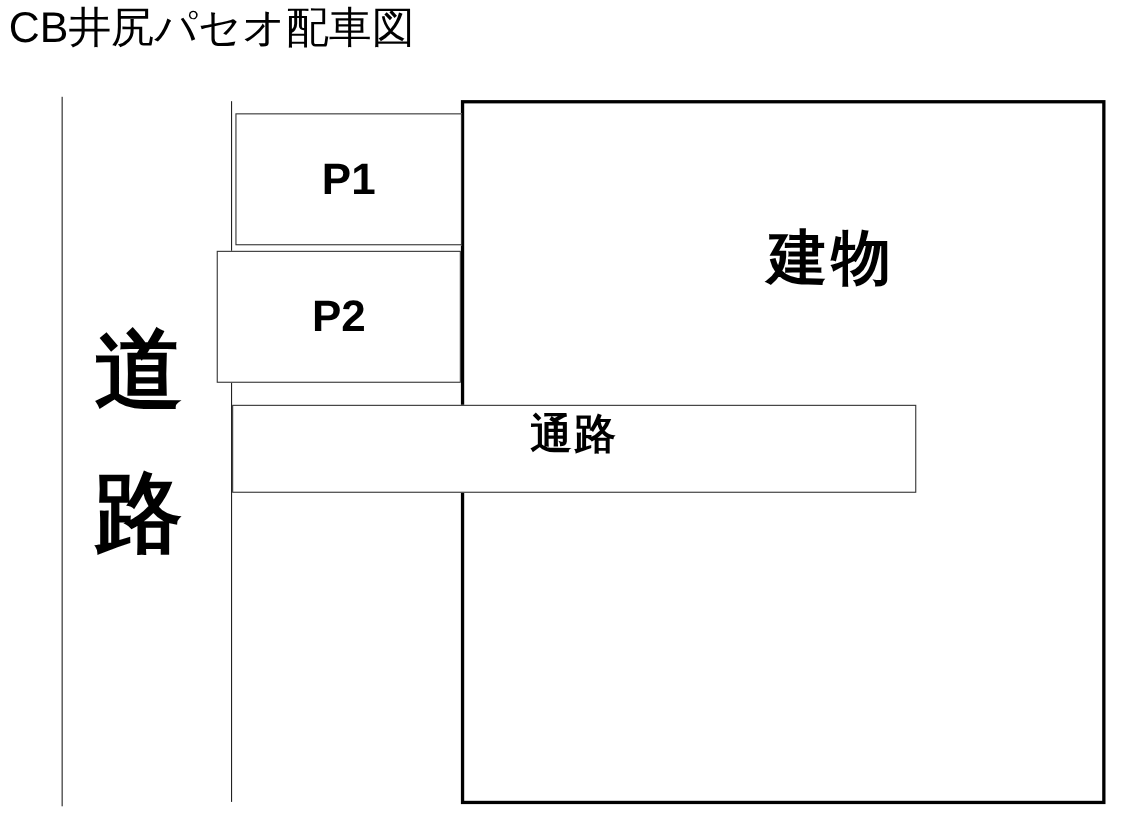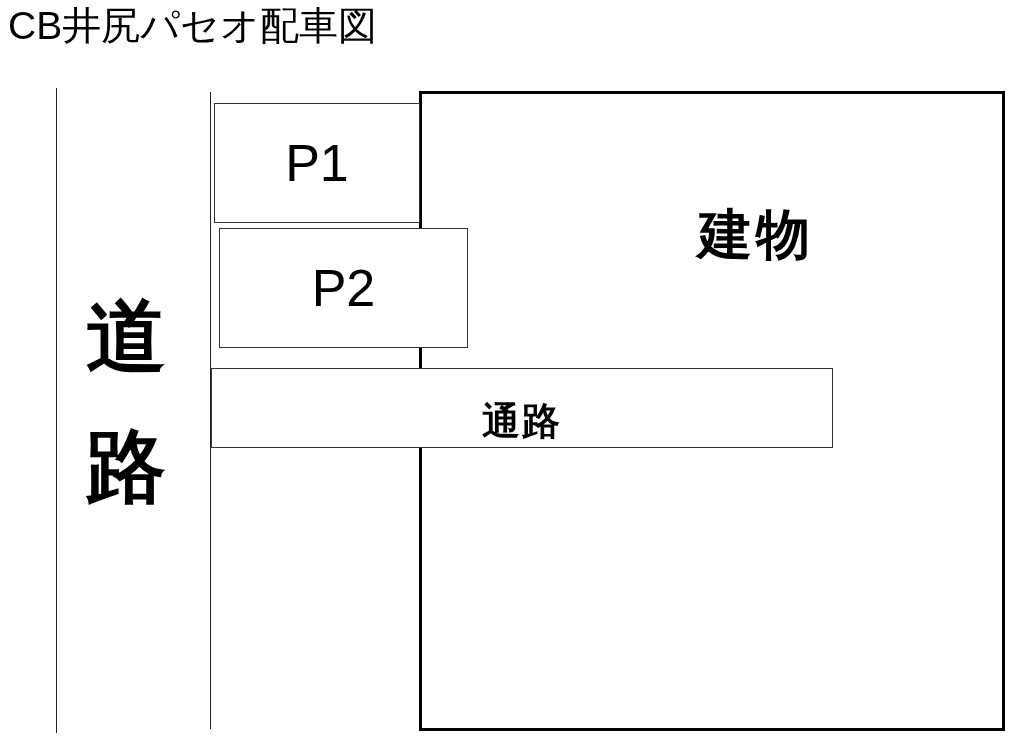--- a/index.html
+++ b/index.html
@@ -10,23 +10,23 @@
     }
     .abs { position: absolute; }
     .title {
       left: 8px; top: 6px; font-size: 39px; line-height: 40px;
       font-family: "Liberation Sans", "DejaVu Sans", sans-serif;
       letter-spacing: 0px; white-space: nowrap;
     }
     .vline { width: 0; border-left: 1.5px solid #222; }
     .box { box-sizing: border-box; background: #fff; }
     .lot { border: 1.5px solid #333; display: flex; align-items: center; justify-content: center; }
-    .lot span { font-family: "Liberation Sans", "DejaVu Sans", sans-serif; font-weight: normal; font-size: 52px; }
+    .lot span { font-family: "Liberation Sans", "DejaVu Sans", sans-serif; font-weight: bold; font-size: 40px; }
     .building { border: 3px solid #000; }
-    .aisle { border: 1.5px solid #333; display: flex; align-items: flex-end; justify-content: center; }
+    .aisle { border: 1.5px solid #333; display: flex; align-items: flex-start; justify-content: center; }
     .aisle span { font-weight: bold; font-size: 38px; letter-spacing: 2px; }
     .building-label { font-weight: bold; font-size: 54px; letter-spacing: 4px; white-space: nowrap; line-height: 1; }
     .road-label { font-weight: bold; font-size: 80px; line-height: 1; }
   </style>
 </head>
 <body>
 
 <div class="abs title">CB井尻パセオ配車図</div>
 
 <div class="abs vline" style="left:56px; top:88px; height:645px;"></div>
@@ -34,19 +34,19 @@
 
 <div class="abs road-label" style="left:86px; top:297px;">道</div>
 <div class="abs road-label" style="left:86px; top:427px;">路</div>
 
 <div class="abs box building" style="left:419px; top:91px; width:586px; height:640px;"></div>
 <div class="abs building-label" style="left:698px; top:208px;">建物</div>
 
 <div class="abs box lot" style="left:214px; top:103px; width:206px; height:120px;">
   <span>P1</span>
 </div>
-<div class="abs box lot" style="left:219px; top:228px; width:249px; height:120px;">
+<div class="abs box lot" style="left:197px; top:228px; width:222px; height:120px;">
   <span>P2</span>
 </div>
 
 <div class="abs box aisle" style="left:211px; top:368px; width:622px; height:80px;">
   <span>通路</span>
 </div>
 
 </body></html>

